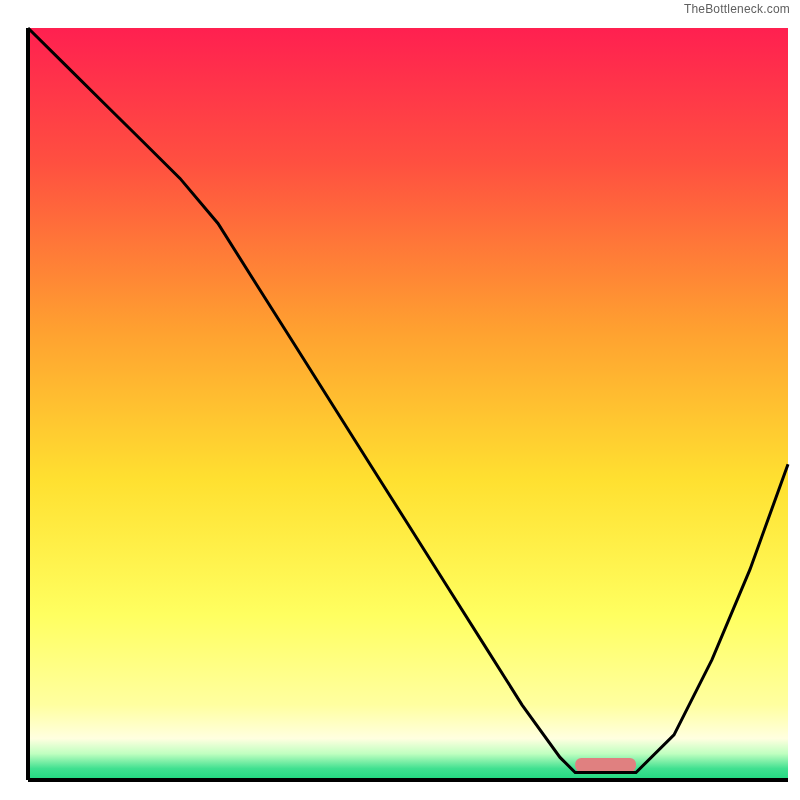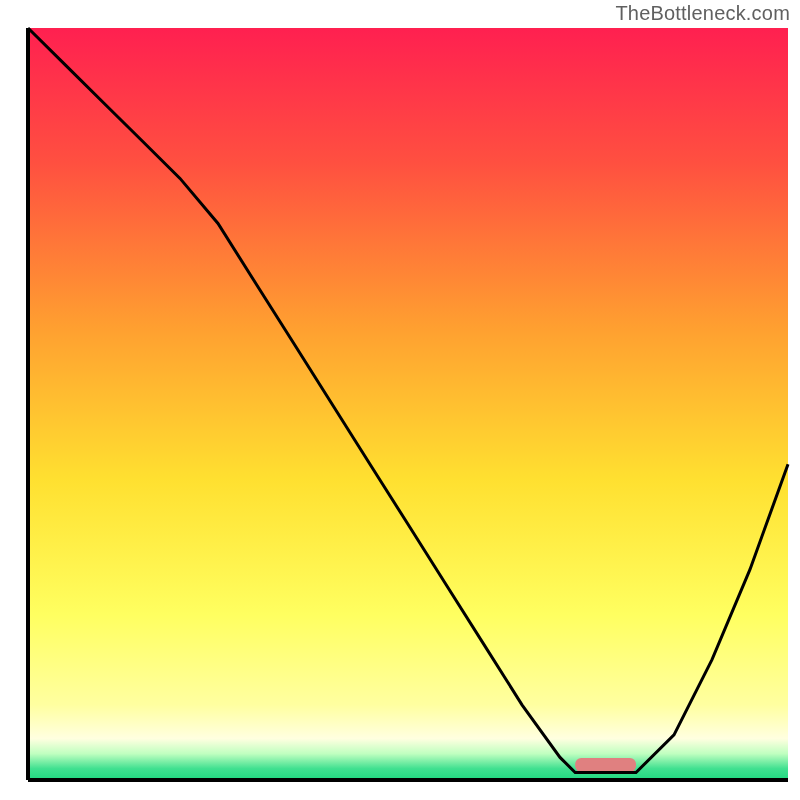--- a/index.html
+++ b/index.html
@@ -15,21 +15,21 @@
     width: 800px;
     height: 800px;
   }
   .watermark {
     position: absolute;
     top: 2px;
     left: 0;
     right: 10px;
     text-align: right;
     font-family: Tahoma, Arial, sans-serif;
-    font-size: 20px;
+    font-size: 12px;
     color: #606060;
     letter-spacing: 0.2px;
     z-index: 10;
   }
   svg {
     display: block;
   }
 </style>
 </head>
 <body>

